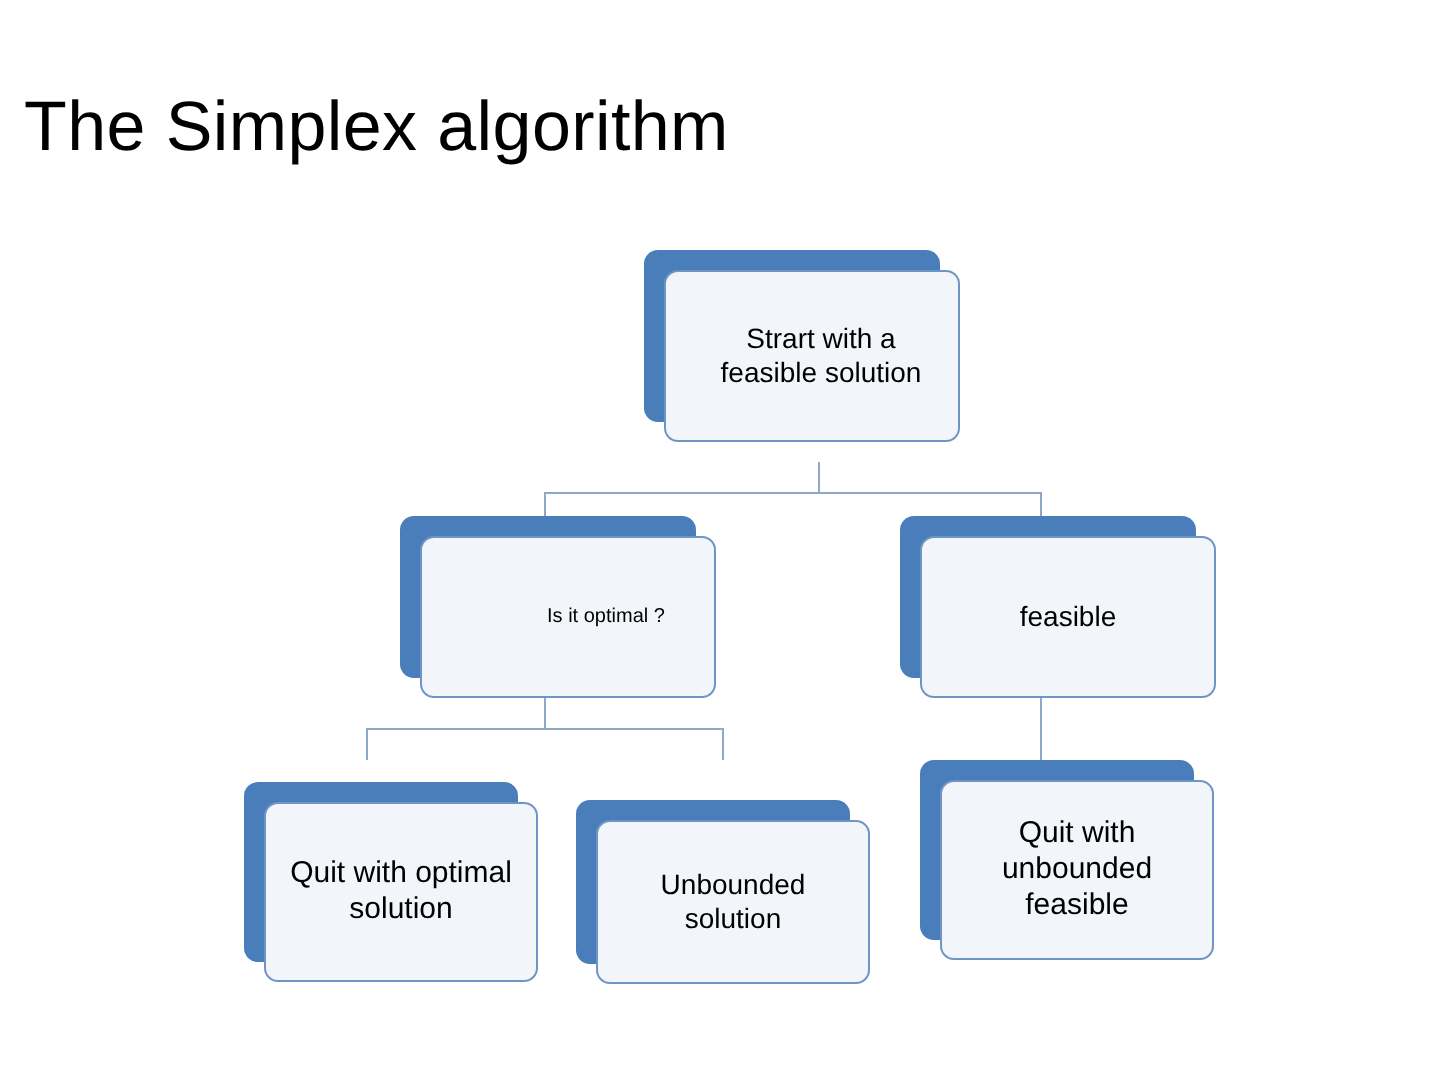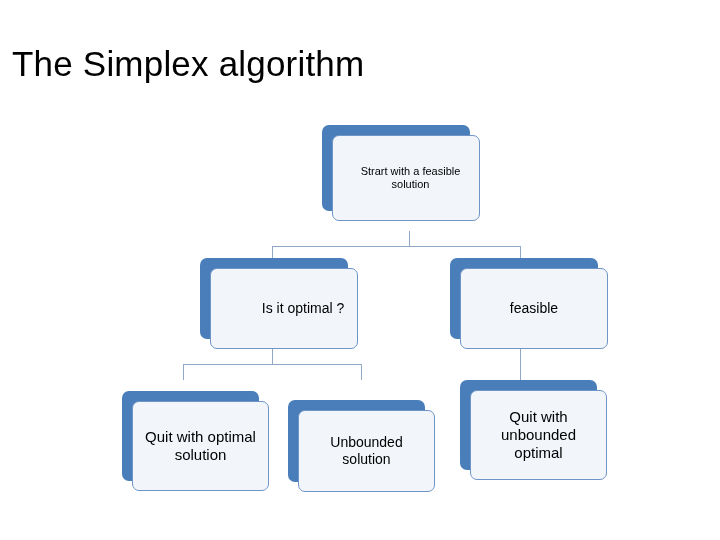--- a/index.html
+++ b/index.html
@@ -89,28 +89,28 @@
   <div class="line v" style="left:520px; top:246px; height:16px;"></div>
 
   <div class="line v" style="left:272px; top:349px; height:16px;"></div>
   <div class="line h" style="left:183px; top:364px; width:178px;"></div>
   <div class="line v" style="left:183px; top:364px; height:16px;"></div>
   <div class="line v" style="left:361px; top:364px; height:16px;"></div>
   <div class="line v" style="left:520px; top:349px; height:31px;"></div>
 
   <div class="node" style="left:322px; top:125px; width:148px; height:86px;">
     <div class="shadow"></div>
-    <div class="face" style="font-size:11px;padding-left:15px;">
+    <div class="face" style="font-size:14px;padding-left:15px;">
       <span>Strart with a feasible solution</span>
     </div>
   </div>
 
   <div class="node" style="left:200px; top:258px; width:148px; height:81px;">
     <div class="shadow"></div>
-    <div class="face" style="font-size:14px;padding-left:44px;">
+    <div class="face" style="font-size:10px;padding-left:44px;">
       <span>Is it optimal ?</span>
     </div>
   </div>
 
   <div class="node" style="left:450px; top:258px; width:148px; height:81px;">
     <div class="shadow"></div>
     <div class="face" style="font-size:14px;">
       <span>feasible</span>
     </div>
   </div>
@@ -125,17 +125,17 @@
   <div class="node" style="left:288px; top:400px; width:137px; height:82px;">
     <div class="shadow"></div>
     <div class="face" style="font-size:14px;">
       <span>Unbounded solution</span>
     </div>
   </div>
 
   <div class="node" style="left:460px; top:380px; width:137px; height:90px;">
     <div class="shadow"></div>
     <div class="face" style="font-size:15px;">
-      <span>Quit with unbounded optimal</span>
+      <span>Quit with unbounded feasible</span>
     </div>
   </div>
 
 </div>
 
 </body></html>

